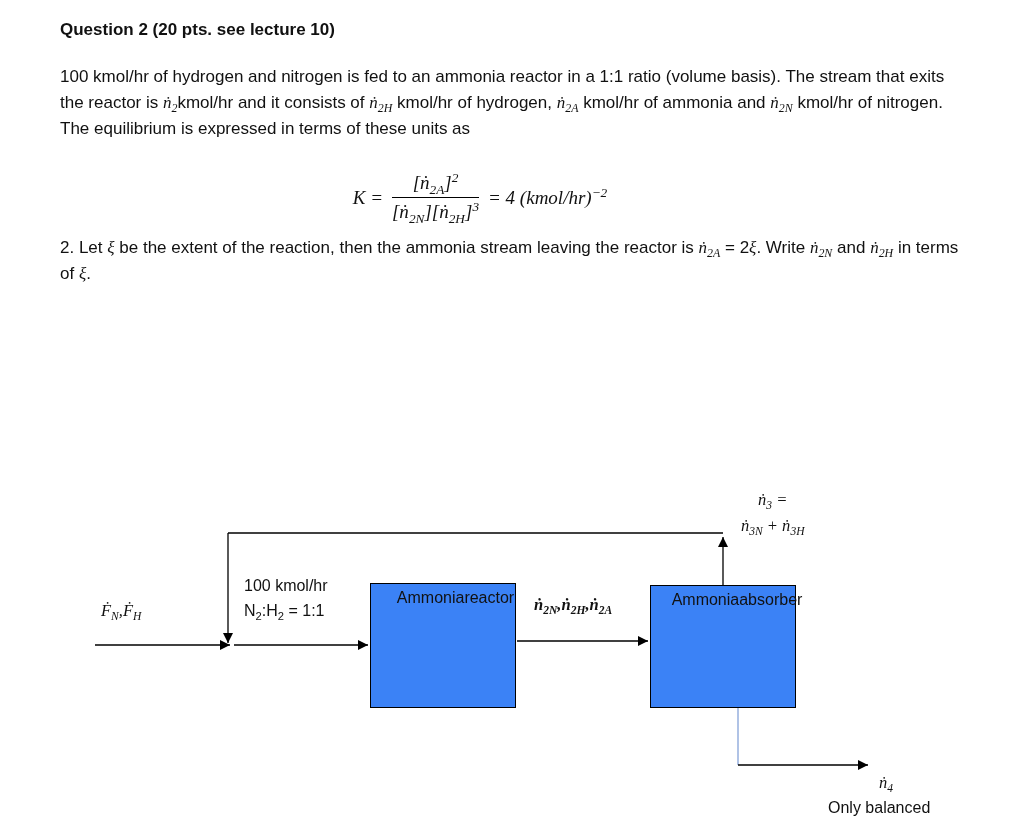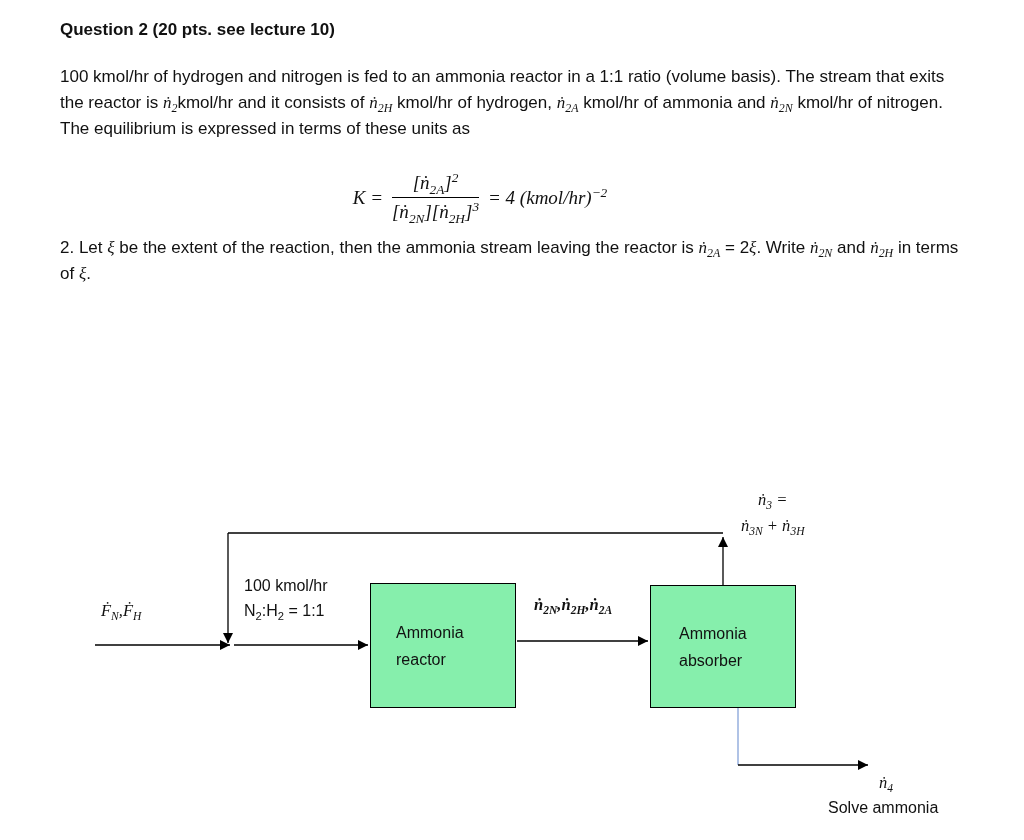--- a/index.html
+++ b/index.html
@@ -32,22 +32,22 @@
   .item { font-size: 17px; line-height: 26px; margin: 0; }
   .item-1 { margin-top: 52px; }
   .item-2 { margin-top: 12px; }
   .item-3 { margin-top: 20px; }
   .item-4 { margin-top: 18px; }
 
   
   .diagram { position: absolute; left: 0; top: 0; width: 1024px; height: 840px; padding-left: 8px; }
   .diagram-svg { position: absolute; left: 0; top: 0; pointer-events: none; }
   .box {
-    position: absolute; border: 1.3px solid #000; background: #86efac;
-    display: flex; flex-direction: column; justify-content: center;
+    position: absolute; border: 1.3px solid #000; background: #3b82f6;
+    display: flex; flex-direction: row; justify-content: center;
     font-size: 16px; line-height: 27px;
   }
   .box-reactor  { left: 370px; top: 583px; width: 146px; height: 125px; padding-left: 25px; }
   .box-absorber { left: 650px; top: 585px; width: 146px; height: 123px; padding-left: 28px; }
   .dlabel { position: absolute; font-size: 16px; white-space: nowrap; }
   .dmath  { font-family: "Liberation Serif", serif; font-style: italic; font-size: 16.5px; }
 </style>
 </head>
 <body>
 
@@ -105,15 +105,15 @@
   </div>
 
   <div class="dlabel dmath" style="left:534px; top:595px;font-weight:bold;"><span>ṅ</span><sub>2N</sub><span>,ṅ</span><sub>2H</sub><span>,ṅ</span><sub>2A</sub></div>
 
   <div class="box box-absorber">
     <div>Ammonia</div>
     <div>absorber</div>
   </div>
 
   <div class="dlabel dmath" style="left:879px; top:773px;"><span>ṅ</span><sub>4</sub></div>
-  <div class="dlabel" style="left:828px; top:799px;">Solve ammonia</div>
+  <div class="dlabel" style="left:828px; top:799px;">Only balanced</div>
 
 </div>
 
 </body></html>

